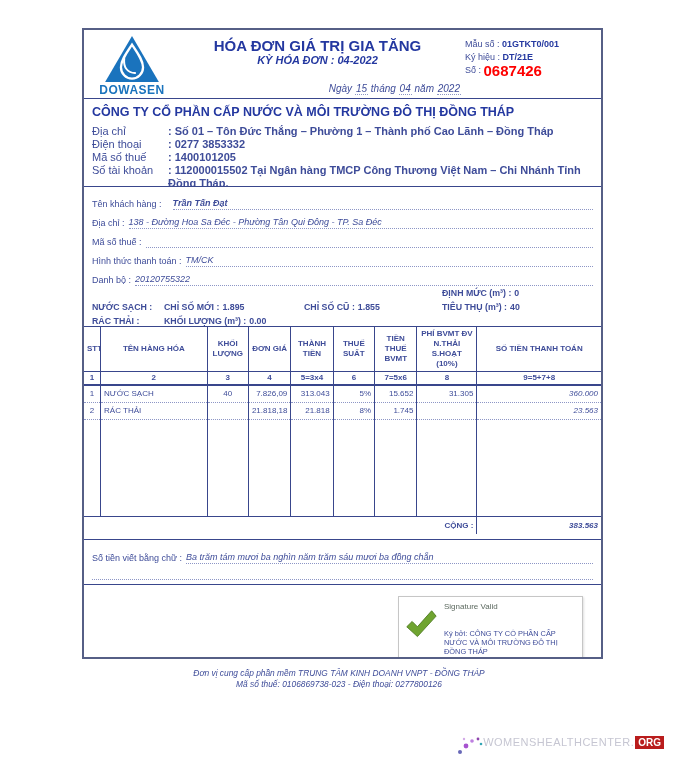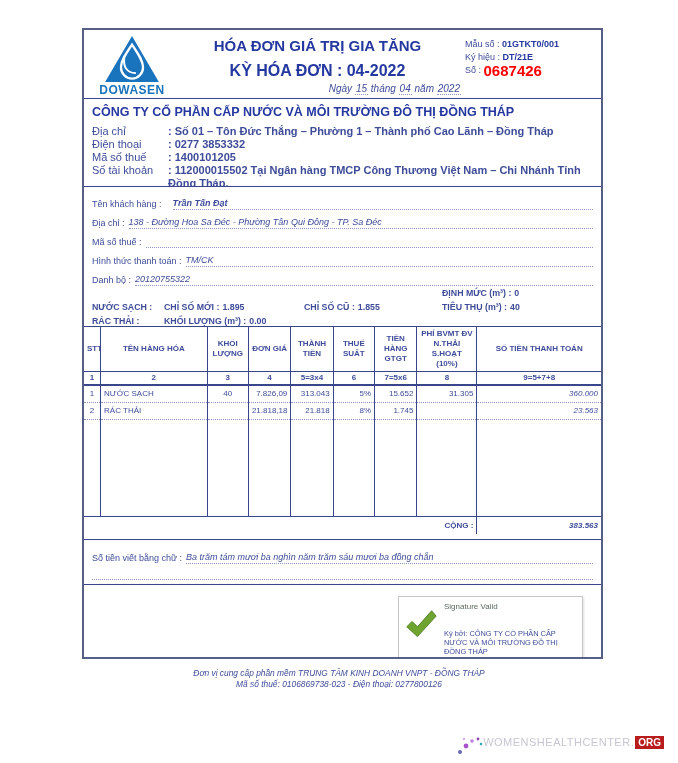--- a/index.html
+++ b/index.html
@@ -16,21 +16,21 @@
         font-family:"Liberation Sans","DejaVu Sans",sans-serif;color:var(--blue-body);font-size:9px;}
   .invoice{position:absolute;left:82px;top:28px;width:521px;height:631px;border:2px solid #565f86;background:#fff;}
   .sec{border-bottom:1px solid var(--line);overflow:hidden;position:relative;}
 
   
   .sec-header{height:69px;}
   .logo{position:absolute;left:13px;top:5px;width:70px;text-align:center;}
   .logo-name{color:var(--logo-blue);font-weight:bold;font-size:12px;letter-spacing:.5px;margin-top:-2px;}
   .h-center{position:absolute;left:90px;right:140px;top:7px;text-align:center;}
   .h-title{color:var(--blue-dark);font-weight:bold;font-size:15px;}
-  .h-sub{color:var(--blue-dark);font-weight:bold;font-size:16px;margin-top:8px;}
+  .h-sub{color:var(--blue-dark);font-weight:bold;font-style:italic;font-size:11px;margin-top:0;}
   .h-date{position:absolute;left:90px;right:140px;bottom:4px;text-align:right;font-style:italic;font-size:10px;}
   .dnum{border-bottom:1px dotted var(--dot);padding:0 1px;}
   .h-right{position:absolute;right:8px;top:8px;width:128px;font-size:9px;line-height:13px;}
   .h-right b{color:var(--blue-dark);}
   .inv-no{color:var(--red);font-weight:bold;font-size:15px;vertical-align:middle;}
 
   
   .sec-company{height:88px;padding:6px 8px 0 8px;}
   .co-name{color:var(--blue-dark);font-weight:bold;font-size:12.5px;margin-bottom:6px;}
   .co-row{display:flex;line-height:13px;font-size:11px;}
@@ -191,21 +191,21 @@
             <col style="width:24%">
         </colgroup>
         <tbody>
             <tr class="th-main">
           <th>STT</th>
           <th>TÊN HÀNG HÓA</th>
           <th>KHỐI LƯỢNG</th>
           <th>ĐƠN GIÁ</th>
           <th>THÀNH TIỀN</th>
           <th>THUẾ SUẤT</th>
-          <th>TIỀN HÀNG GTGT</th>
+          <th>TIỀN THUẾ BVMT</th>
           <th>PHÍ BVMT ĐV N.THẢI S.HOẠT (10%)</th>
           <th>SỐ TIỀN THANH TOÁN</th>
         </tr>
         <tr class="th-num">
           <td>1</td>
           <td>2</td>
           <td>3</td>
           <td>4</td>
           <td>5=3x4</td>
           <td>6</td>

